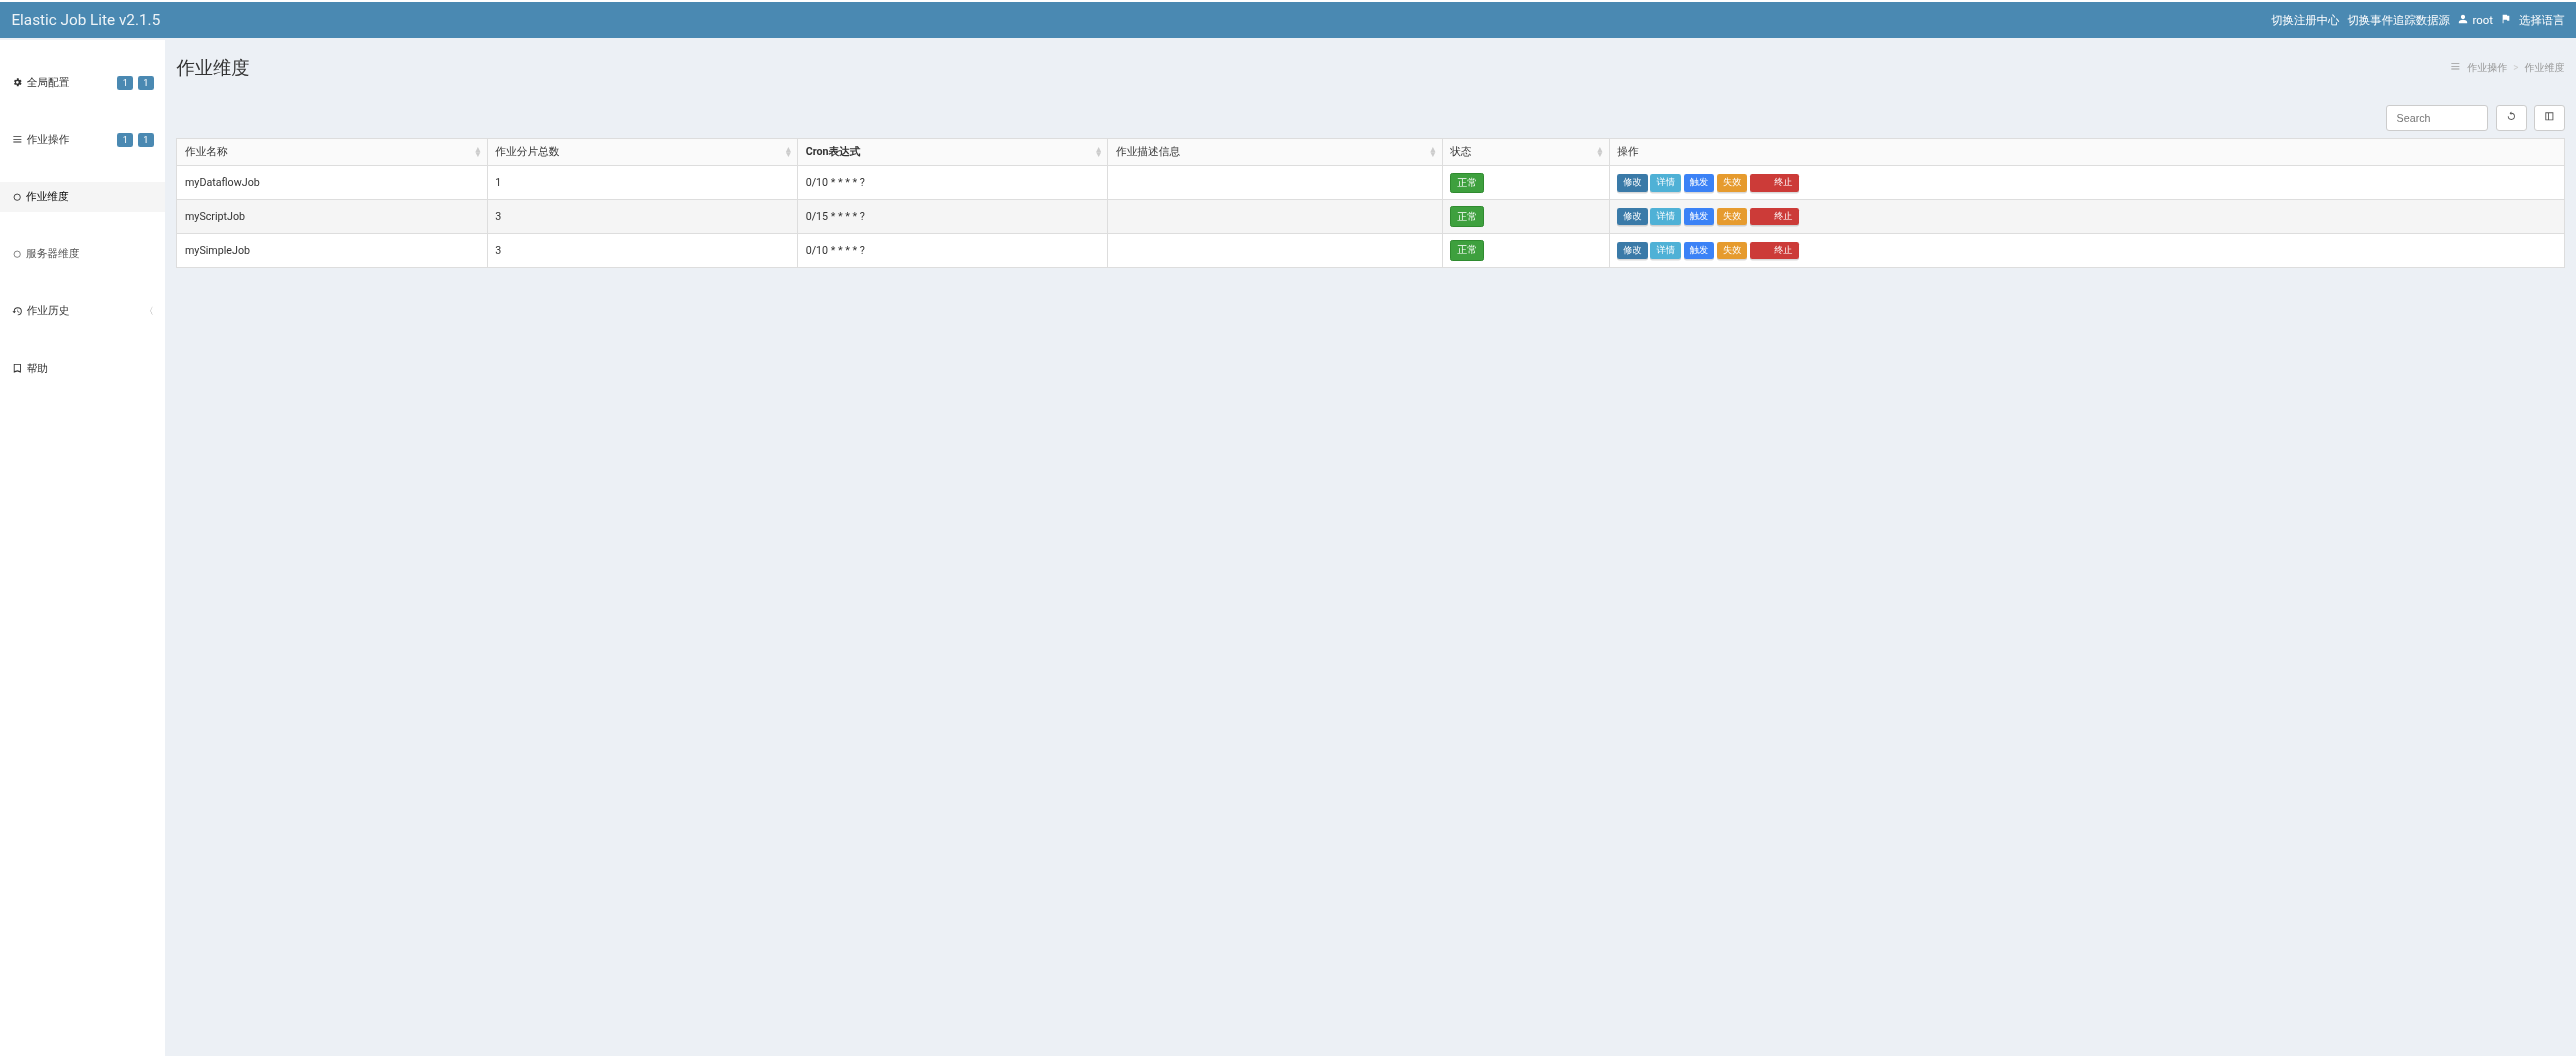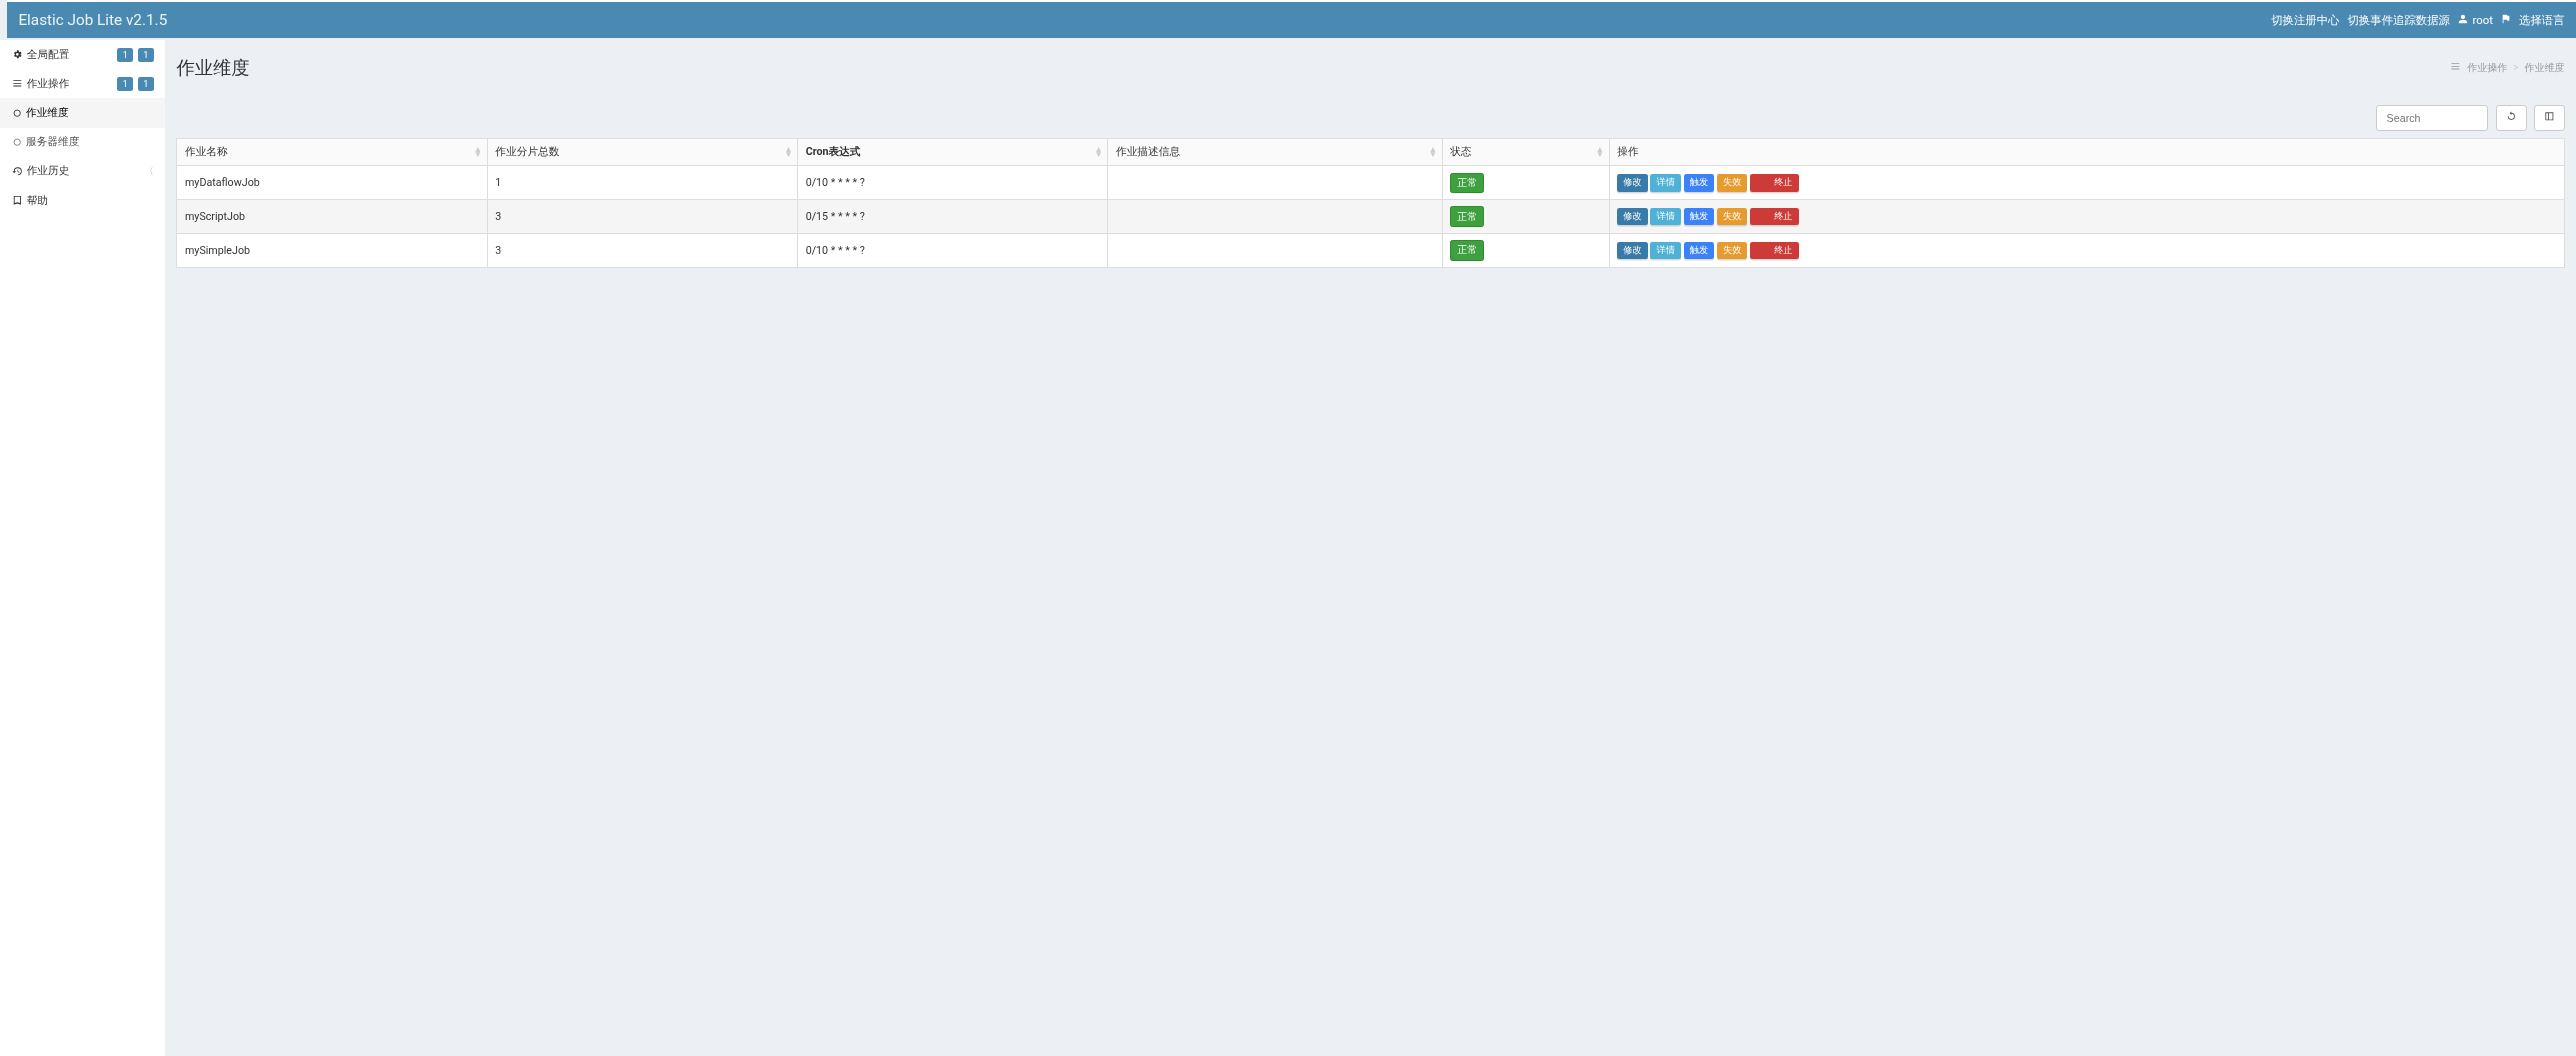--- a/index.html
+++ b/index.html
@@ -12,21 +12,21 @@
     
     
     .navbar {
       background: #4a89b2;
       height: 38px;
       display: flex;
       align-items: center;
       padding: 0 11.4px;
       position: fixed;
       top: 0;
-      left: 7px;
+      left: 0;
       right: 0;
       z-index: 1000;
       border-top: 2.3px solid #fff;
     }
     .navbar-brand {
       color: #fff;
       font-size: 15.3px;
       opacity: 0.9;
       text-decoration: none;
       flex-shrink: 0;
@@ -58,20 +58,21 @@
       overflow-y: auto;
     }
     .sidebar-menu { list-style: none; }
     .sidebar-menu li {
       display: flex;
       align-items: center;
       padding: 7.6px 11.4px;
       color: #333;
       cursor: pointer;
       border-bottom: 0px solid #eee;
+      margin-top: 28px;
     }
     .sidebar-menu li.sub {
       padding-left: 10.7px;
       font-size: 10.7px;
       color: #555;
     }
     .sidebar-menu li.sub.active-sub {
       background: #f5f5f5;
       color: #000;
       font-weight: 500;
@@ -131,21 +132,21 @@
       display: flex;
       justify-content: flex-end;
       gap: 7.6px;
       margin-bottom: 7.6px;
     }
     .search-input {
       border: 0.8px solid #ccc;
       border-radius: 3px;
       padding: 4.6px 9.2px;
       font-size: 10.7px;
-      width: 112px;
+      width: 102px;
       height: 26px;
     }
     .toolbar-btn {
       border: 0.8px solid #ccc;
       background: #fff;
       border-radius: 3.1px;
       width: 30.5px;
       height: 26px;
       cursor: pointer;
       display: flex;

